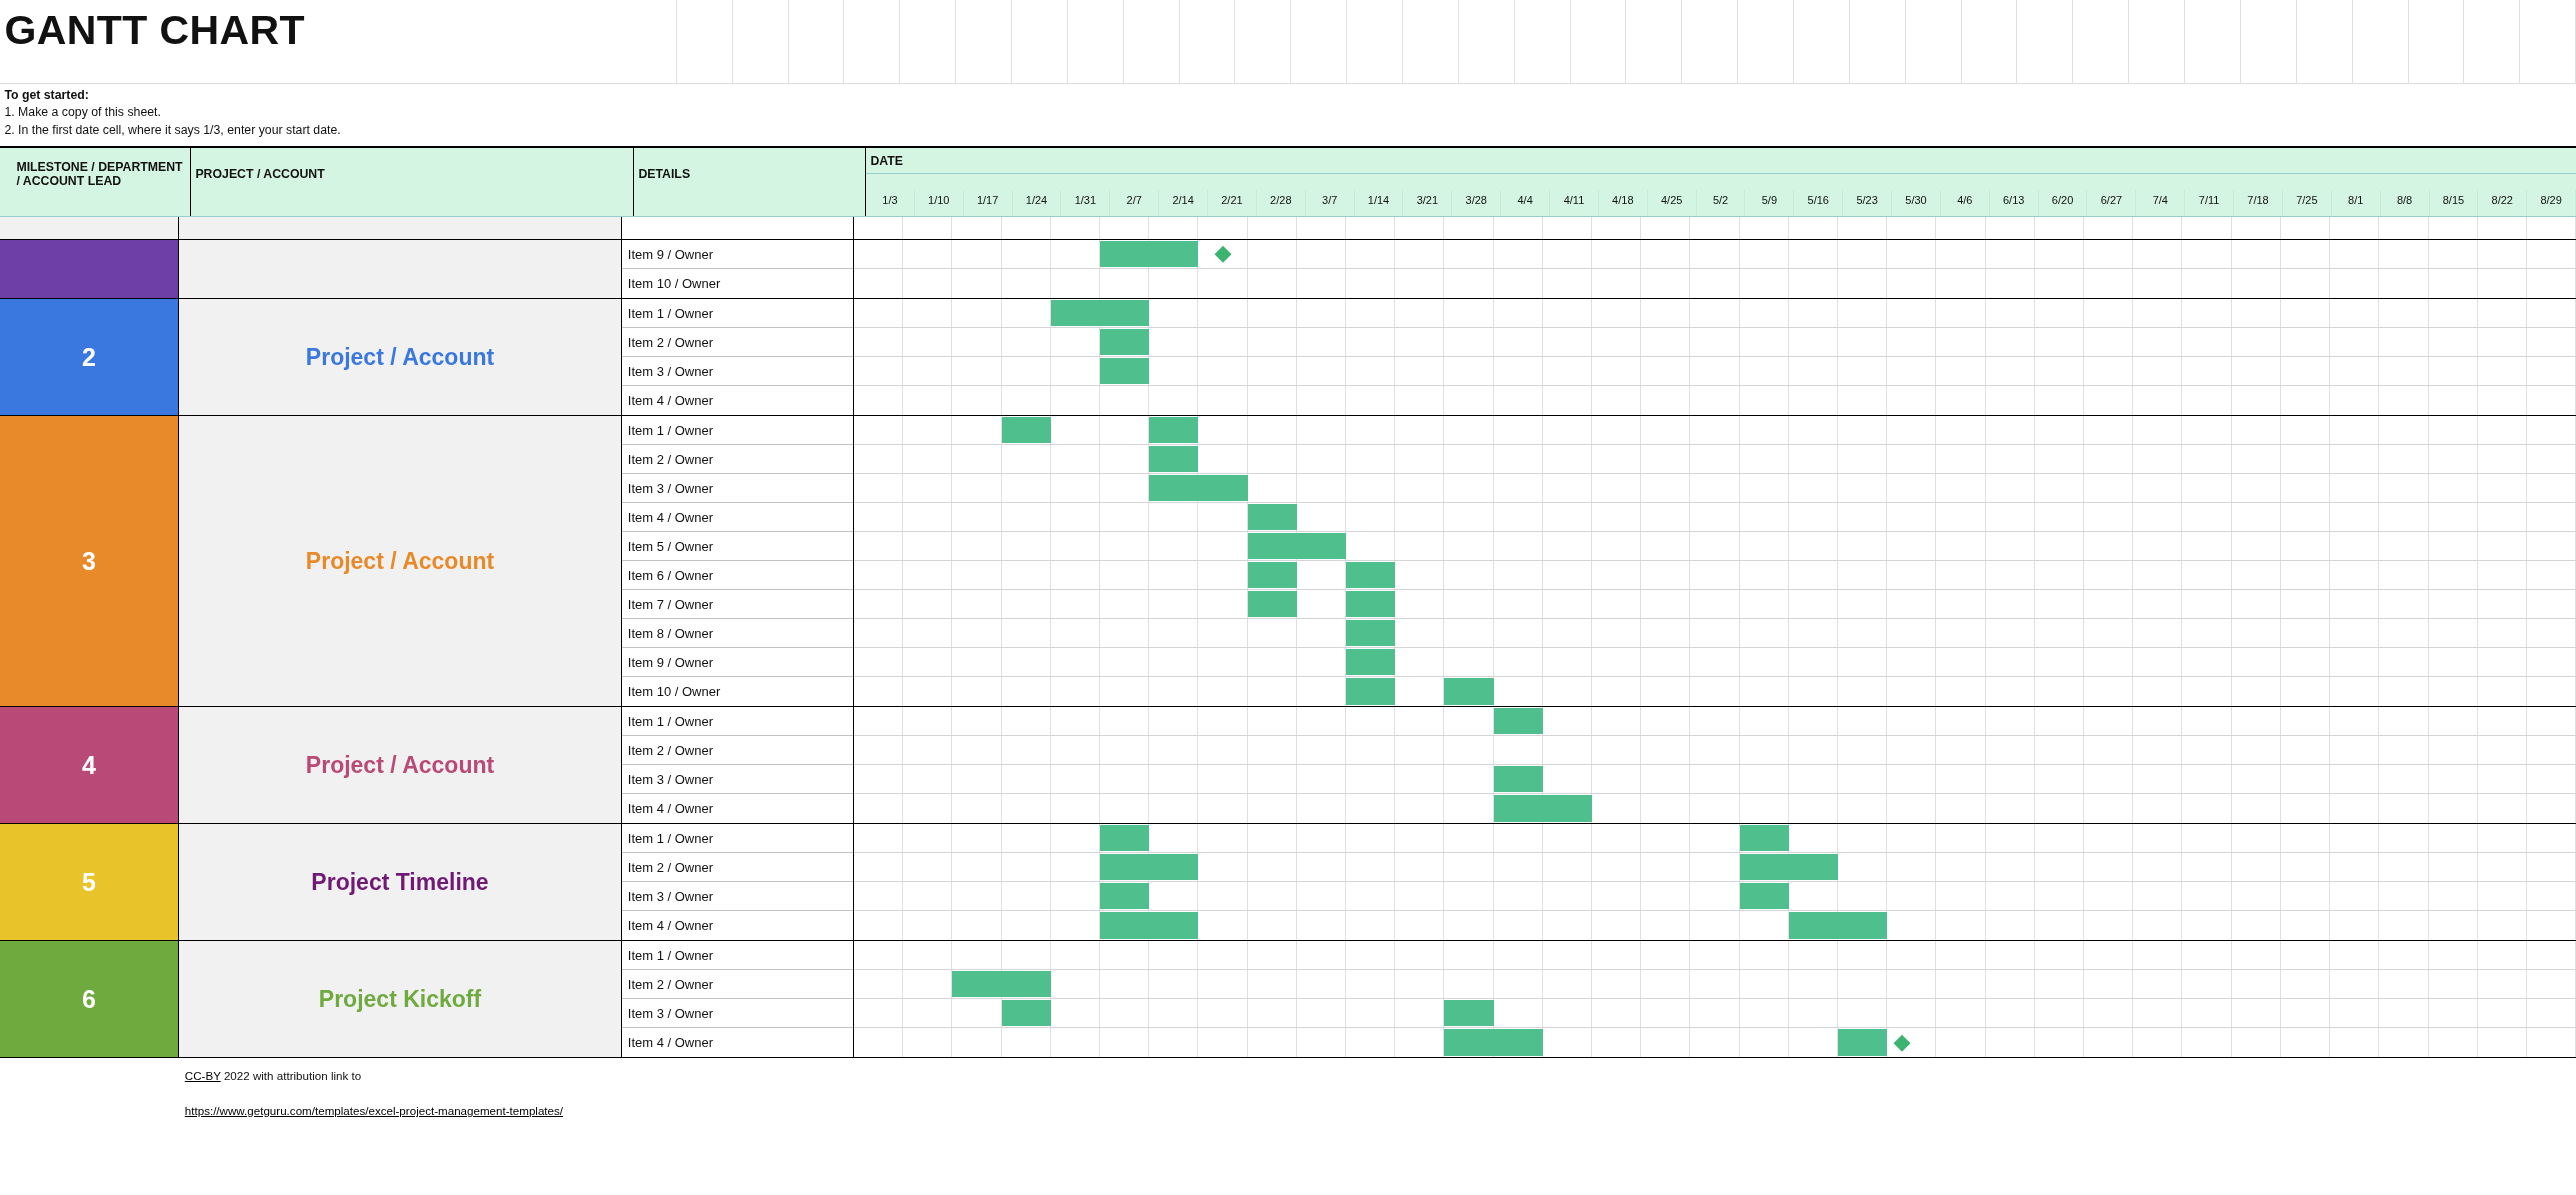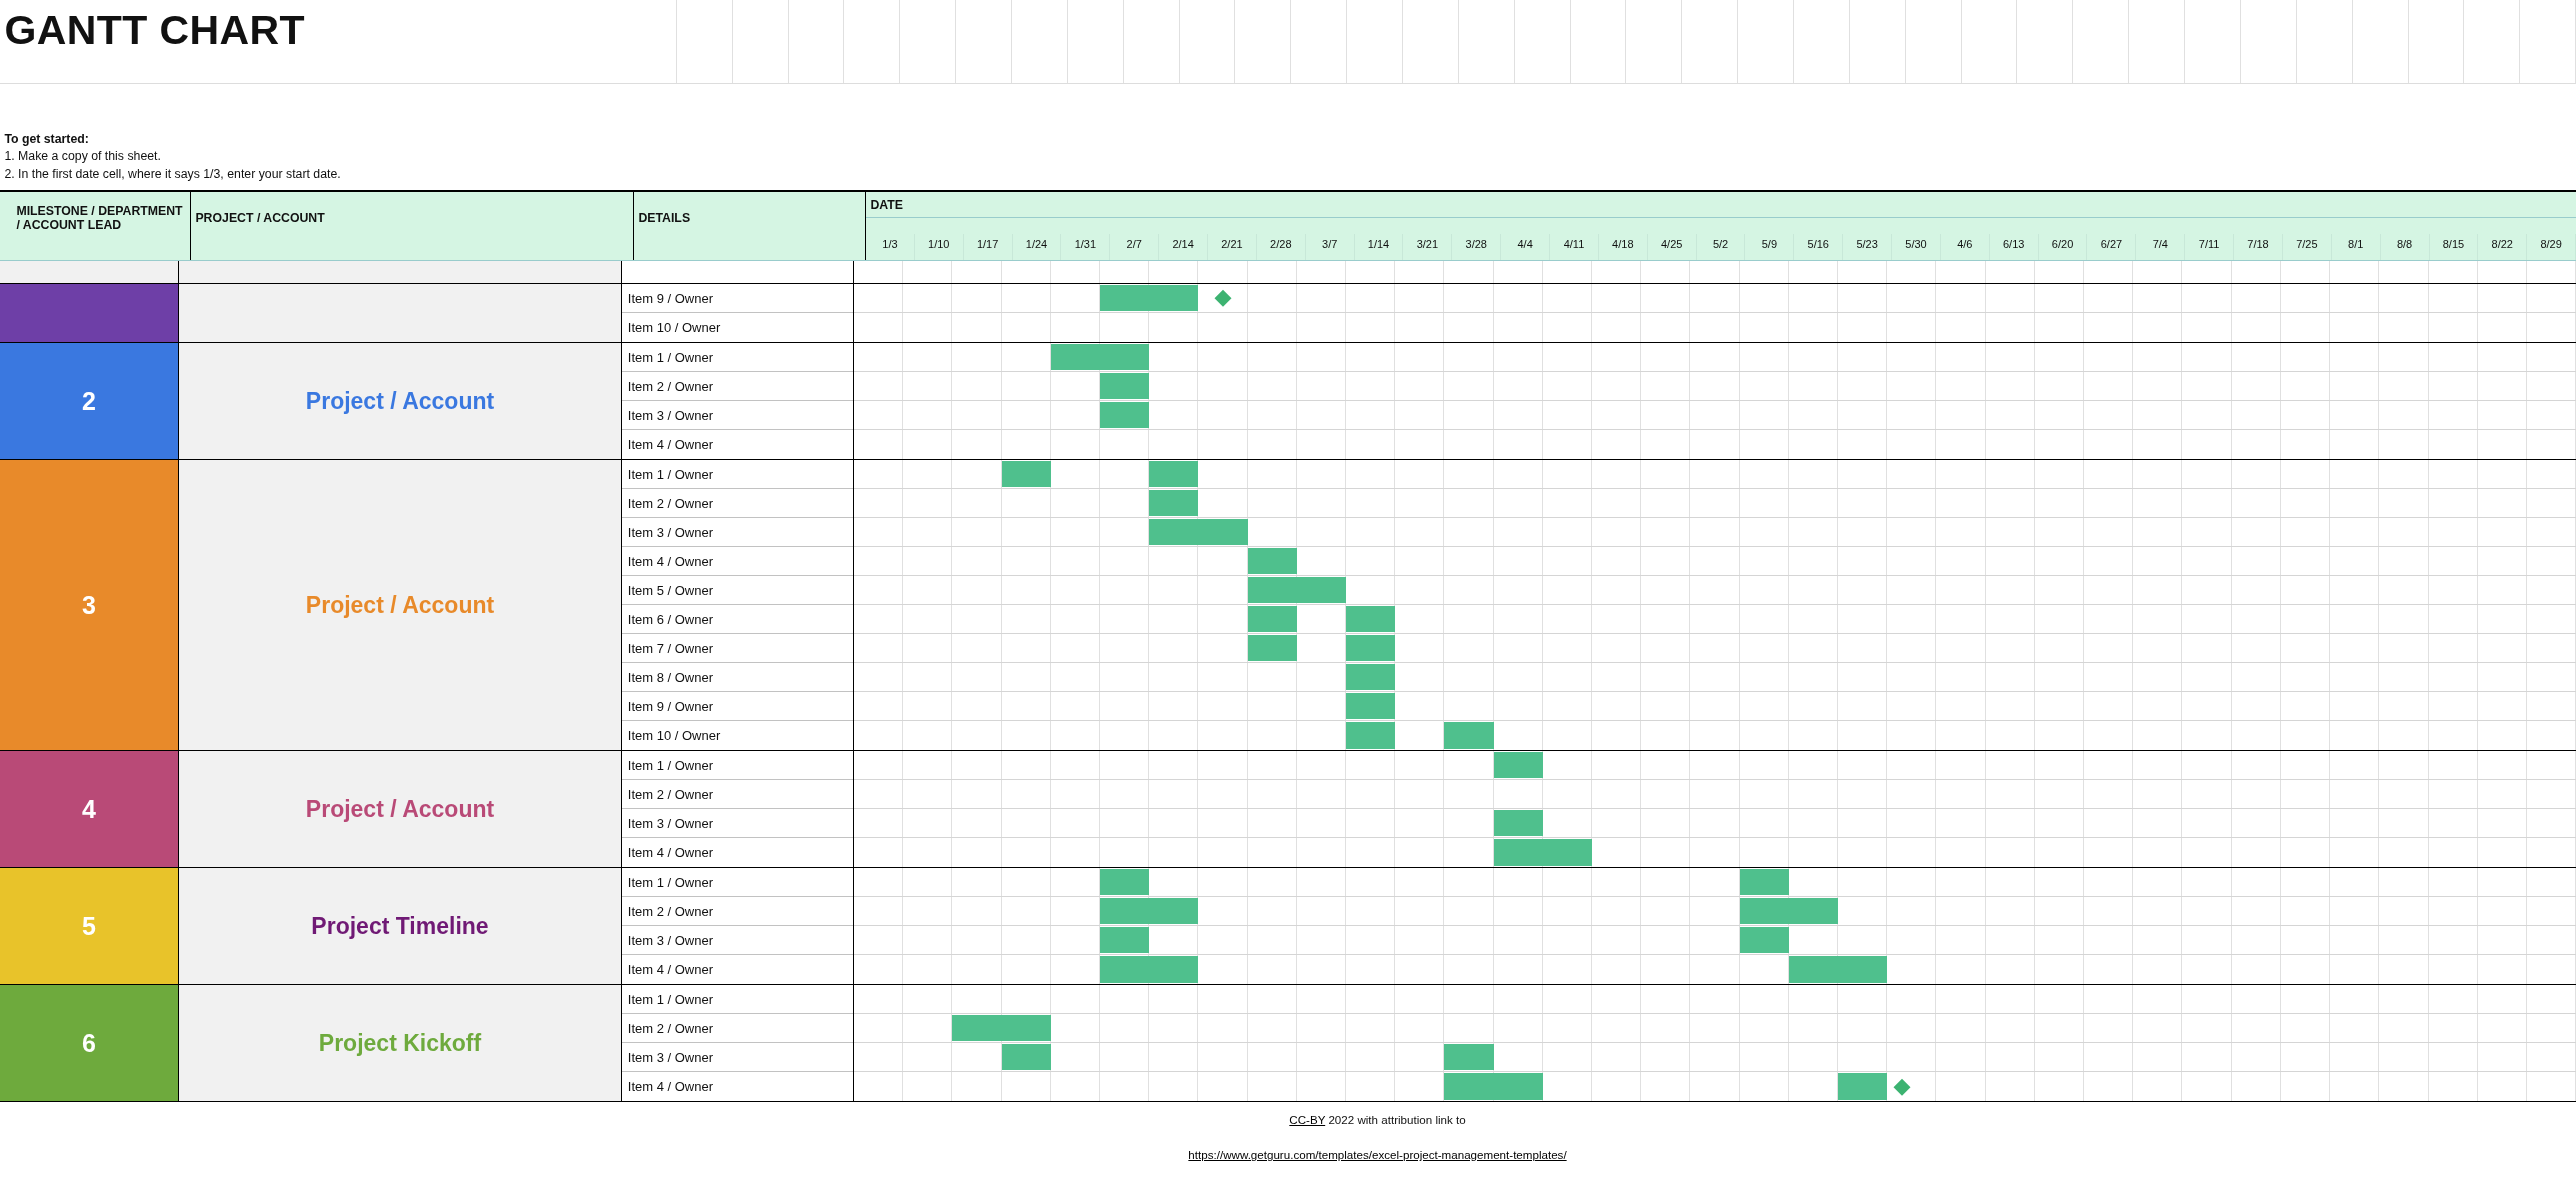--- a/index.html
+++ b/index.html
@@ -35,21 +35,21 @@
   .title-filler .g {
     flex: 1;
     border-right: 0.7px solid #e0e0e0;
   }
   .instr {
     padding: 2.9px 4.4px 7.3px 4.4px;
     font-size: 12.3px;
     line-height: 1.4;
     border-bottom: 1.5px solid #000;
   }
-  .instr .bold { font-weight: 700; margin-top: 44px; }
+  .instr .bold { font-weight: 700; }
 
   .hdr {
     display: flex;
     background: #d5f5e3;
     border-top: 1.5px solid #000;
     border-bottom: 0.7px solid #9cc;
     font-weight: 700;
     font-size: 12.3px;
   }
   .col-milestone { width: 179px; border-right: 1.5px solid #000; margin-left: 12px; }
@@ -149,21 +149,20 @@
     width: 11.6px; height: 11.6px;
     background: #3cb371;
     transform: translate(-50%, -50%) rotate(45deg);
     top: 50%;
   }
 
   .footer .r {
     display:flex;
     min-height: 35px;
     align-items:center;
-    justify-content:center;
   }
   .footer .blank { width:179px; }
   .footer .txt { padding: 5.8px; font-size: 11.6px; }
   .footer a { text-decoration: underline; color: #000; }
 </style>
 </head>
 <body>
 
 <div class="sheet">
 

